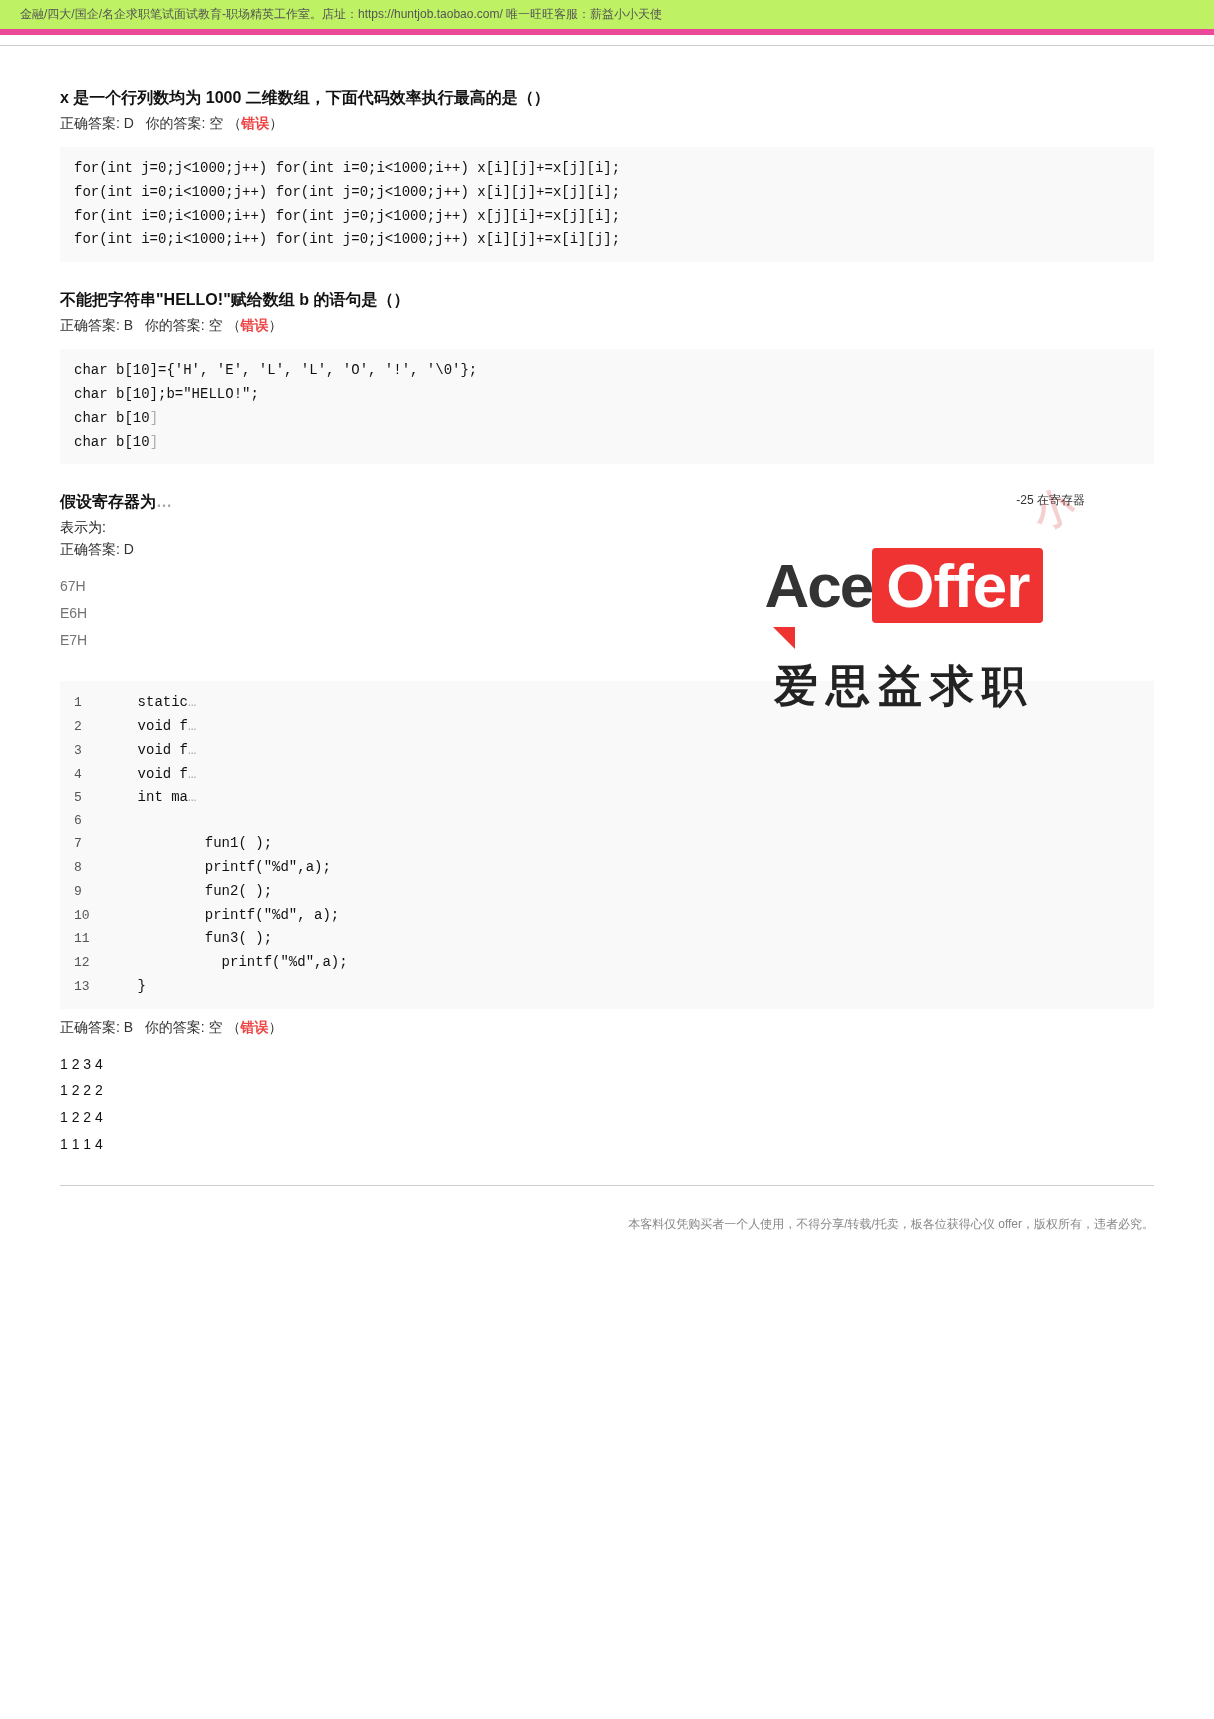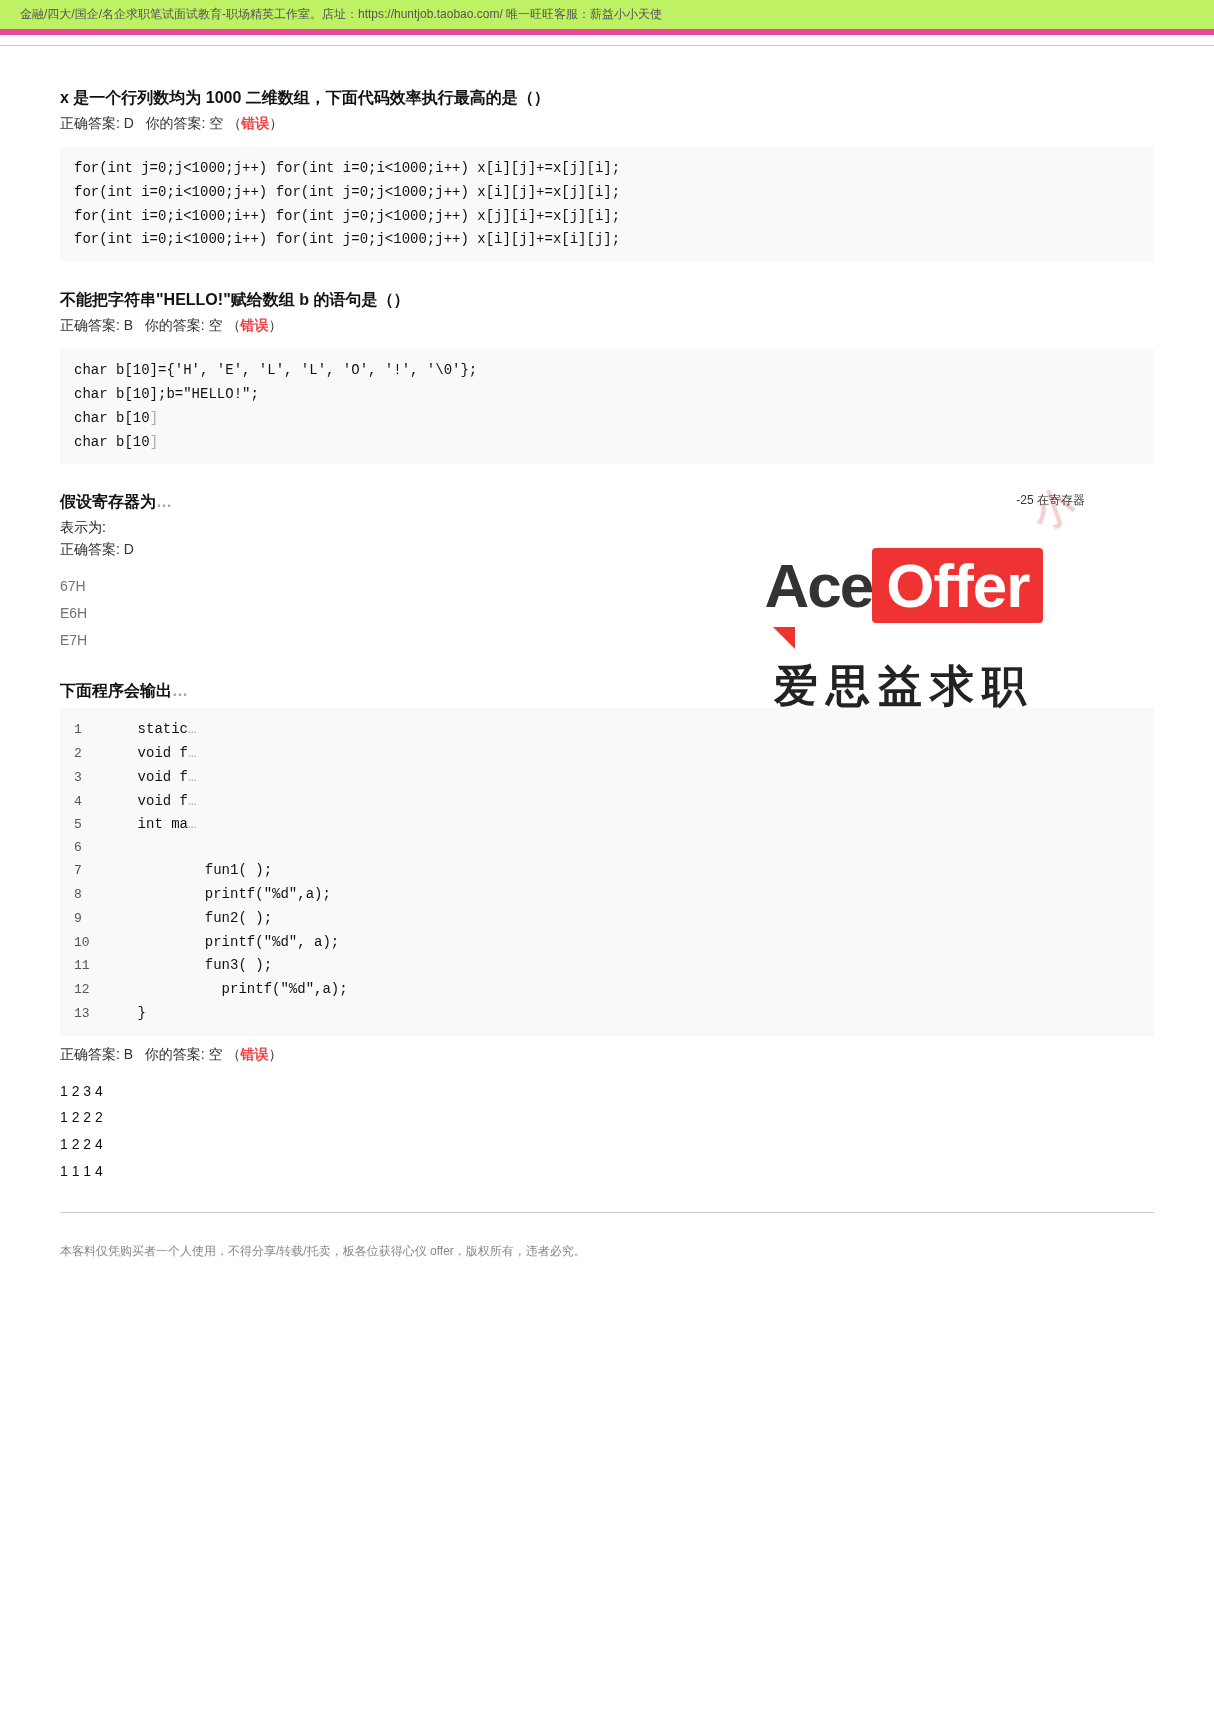--- a/index.html
+++ b/index.html
@@ -138,21 +138,21 @@
       color: #333;
       font-size: 12px;
     }
     .answer-options {
       font-size: 14px;
       line-height: 1.9;
       color: #737373;
       margin-bottom: 4px;
     }
     .bottom-footer {
-      text-align: left;
+      text-align: right;
       font-size: 12px;
       color: #888;
       margin-top: 30px;
       padding-bottom: 20px;
     }
     .section-row {
       display: flex;
       align-items: flex-start;
       position: relative;
     }
@@ -243,23 +243,20 @@
         <span class="logo-ace-text">Ace</span>
         <span class="logo-offer-box">Offer</span>
       </div>
 
       <div style="width:0;height:0;border-left:22px solid transparent;border-right:0px solid transparent;border-top:22px solid #e22;margin-right:240px;margin-top:-4px;"></div>
       <div class="logo-chinese" style="margin-top:8px;">爱思益求职</div>
     </div>
   </div>
 
   <div class="section">
-    <div class="question-title">
-      <span>下面程序会输出</span><span class="truncated">…</span>
-    </div>
     <div class="code-numbered">
       <div class="line">
         <span class="linenum">1</span>
         <span class="linecontent">    static<span class="truncated">…</span></span>
       </div>
       <div class="line">
         <span class="linenum">2</span>
         <span class="linecontent">    void f<span class="truncated">…</span></span>
       </div>
       <div class="line">

